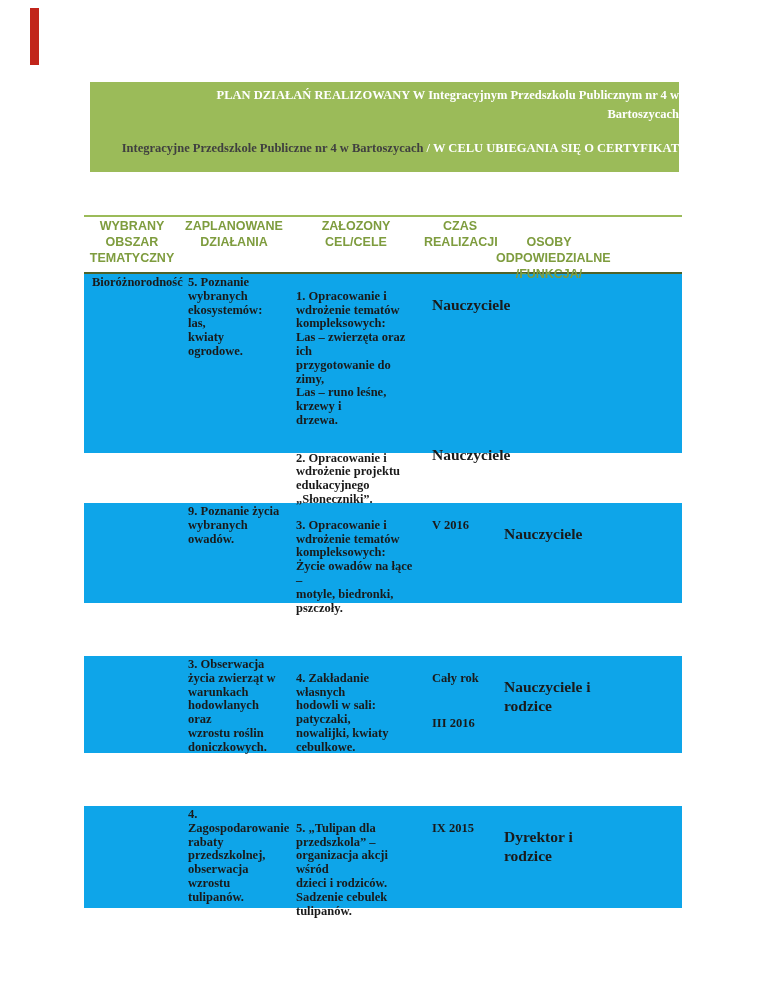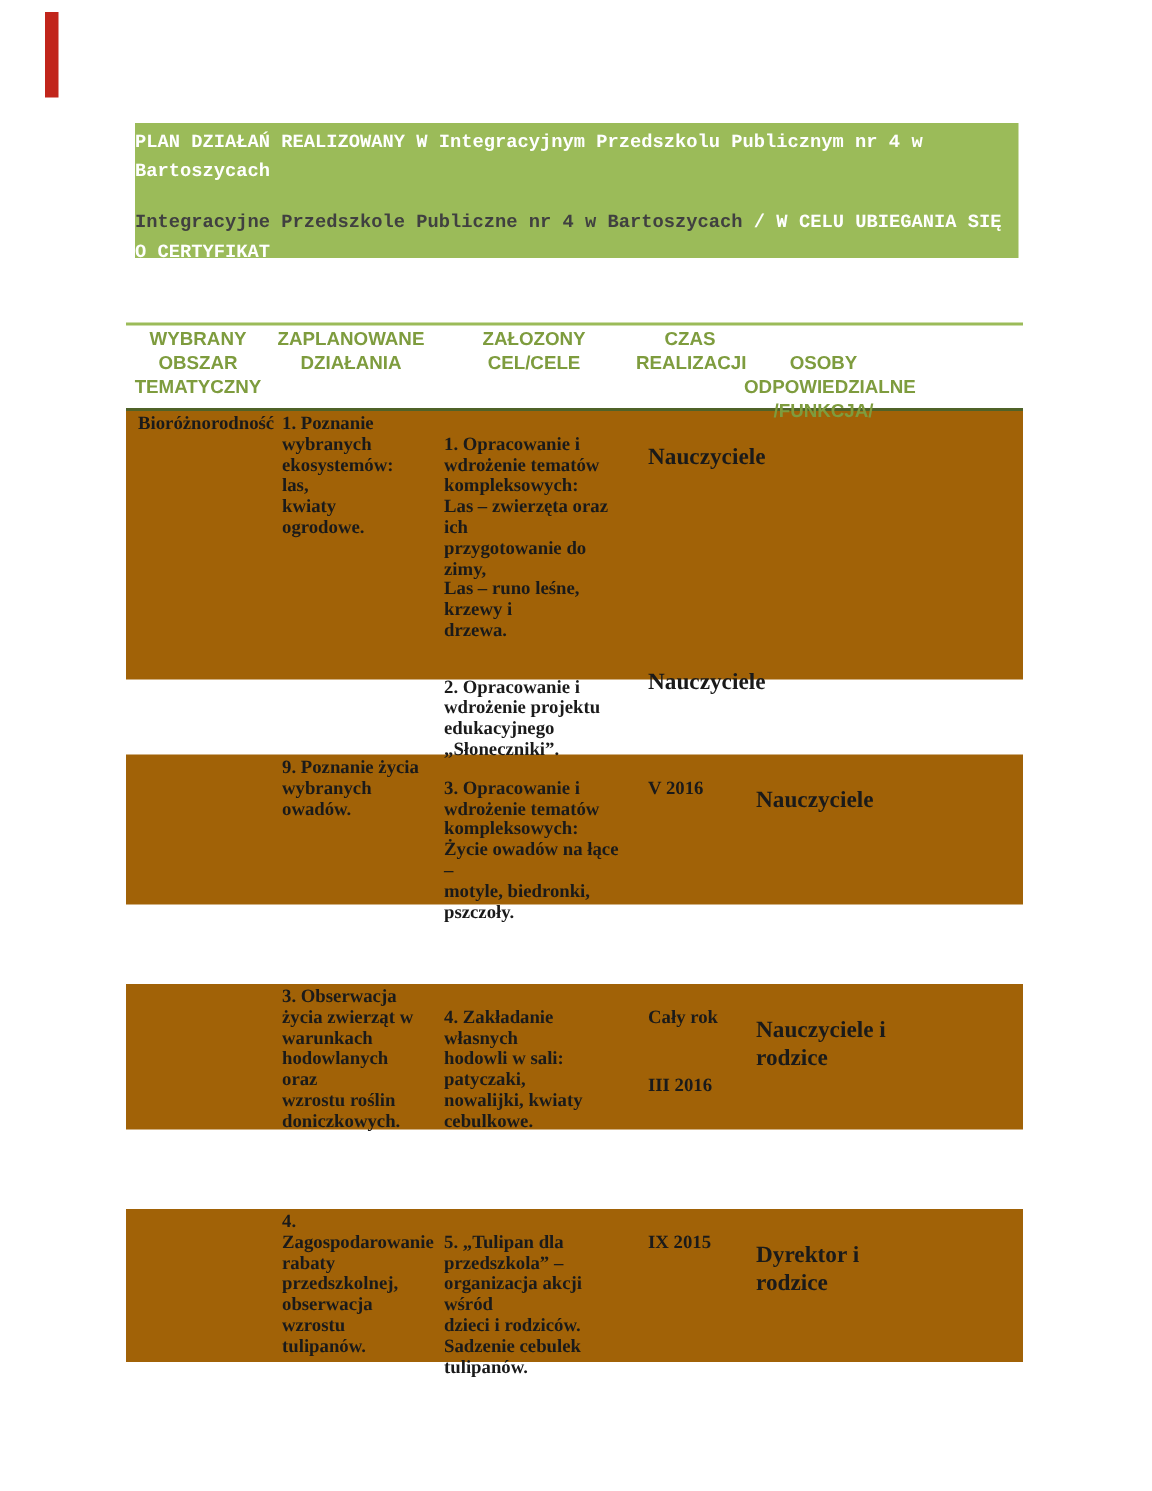--- a/index.html
+++ b/index.html
@@ -17,24 +17,24 @@
     left: 30px; top: 8px;
     width: 9px; height: 57px;
     background: #c1251b;
   }
   .banner {
     position: absolute;
     left: 90px; top: 82px;
     width: 589px; height: 90px;
     background: #9BBB59;
     color: #ffffff;
-    font-family: Liberation Mono, monospace;
+    font-family: Liberation Serif, serif;
     font-weight: bold;
     font-size: 12.5px;
-    text-align: left;
+    text-align: right;
   }
   .banner-title {
     padding-top: 4px;
     line-height: 19px;
     white-space: pre-line;
   }
   .banner-subtitle {
     margin-top: 14px;
     line-height: 20px;
   }
@@ -59,21 +59,21 @@
     font-weight: bold;
     font-size: 12.5px;
     line-height: 16px;
     color: #7E9C3E;
     text-align: center;
     padding-top: 1px;
   }
   .th { white-space: pre-line; }
   .th5-inner { width: 106px; text-align: center; white-space: pre-line; }
   .band {
-    background: #a16207;
+    background: #0ea5e9;
     font-weight: bold;
     font-size: 12.5px;
     line-height: 13.8px;
   }
   .band1 { height: 179px; }
   .band2 { margin-top: 50px; height: 100px; }
   .band3 { margin-top: 53px; height: 97px; }
   .band4 { margin-top: 53px; height: 102px; }
   .cell { padding: 2px 6px 0 8px; white-space: pre-line; }
   .cell div { white-space: pre-line; }
@@ -88,21 +88,20 @@
 <body>
 
 <div class="page">
 
   <div class="red-marker"></div>
 
   <div class="banner">
     <div class="banner-title">PLAN DZIAŁAŃ REALIZOWANY W  Integracyjnym Przedszkolu Publicznym nr 4 w
 Bartoszycach</div>
     <div class="banner-subtitle"><span class="banner-link">Integracyjne Przedszkole Publiczne nr 4 w Bartoszycach</span><span> / W CELU UBIEGANIA SIĘ O CERTYFIKAT</span></div>
-    <div class="banner-subtitle2">ZIELONEJ FLAGI W ROKU SZKOLNYM 2015/16</div>
   </div>
 
   <div class="table">
 
     <div class="thead grid5">
       <div class="th">WYBRANY
 OBSZAR
 TEMATYCZNY</div>
       <div class="th">ZAPLANOWANE
 DZIAŁANIA</div>
@@ -112,21 +111,21 @@
 REALIZACJI</div>
       <div class="th">
         <div class="th5-inner">OSOBY
 ODPOWIEDZIALNE
 /FUNKCJA/</div>
       </div>
     </div>
 
     <div class="band band1 grid5">
       <div class="cell">Bioróżnorodność</div>
-      <div class="cell">1. Poznanie
+      <div class="cell">5. Poznanie
 wybranych
 ekosystemów: las,
 kwiaty ogrodowe.</div>
       <div class="cell">
         <div>1. Opracowanie i
 wdrożenie tematów
 kompleksowych:
 Las – zwierzęta oraz ich
 przygotowanie do zimy,
 Las – runo leśne, krzewy i

